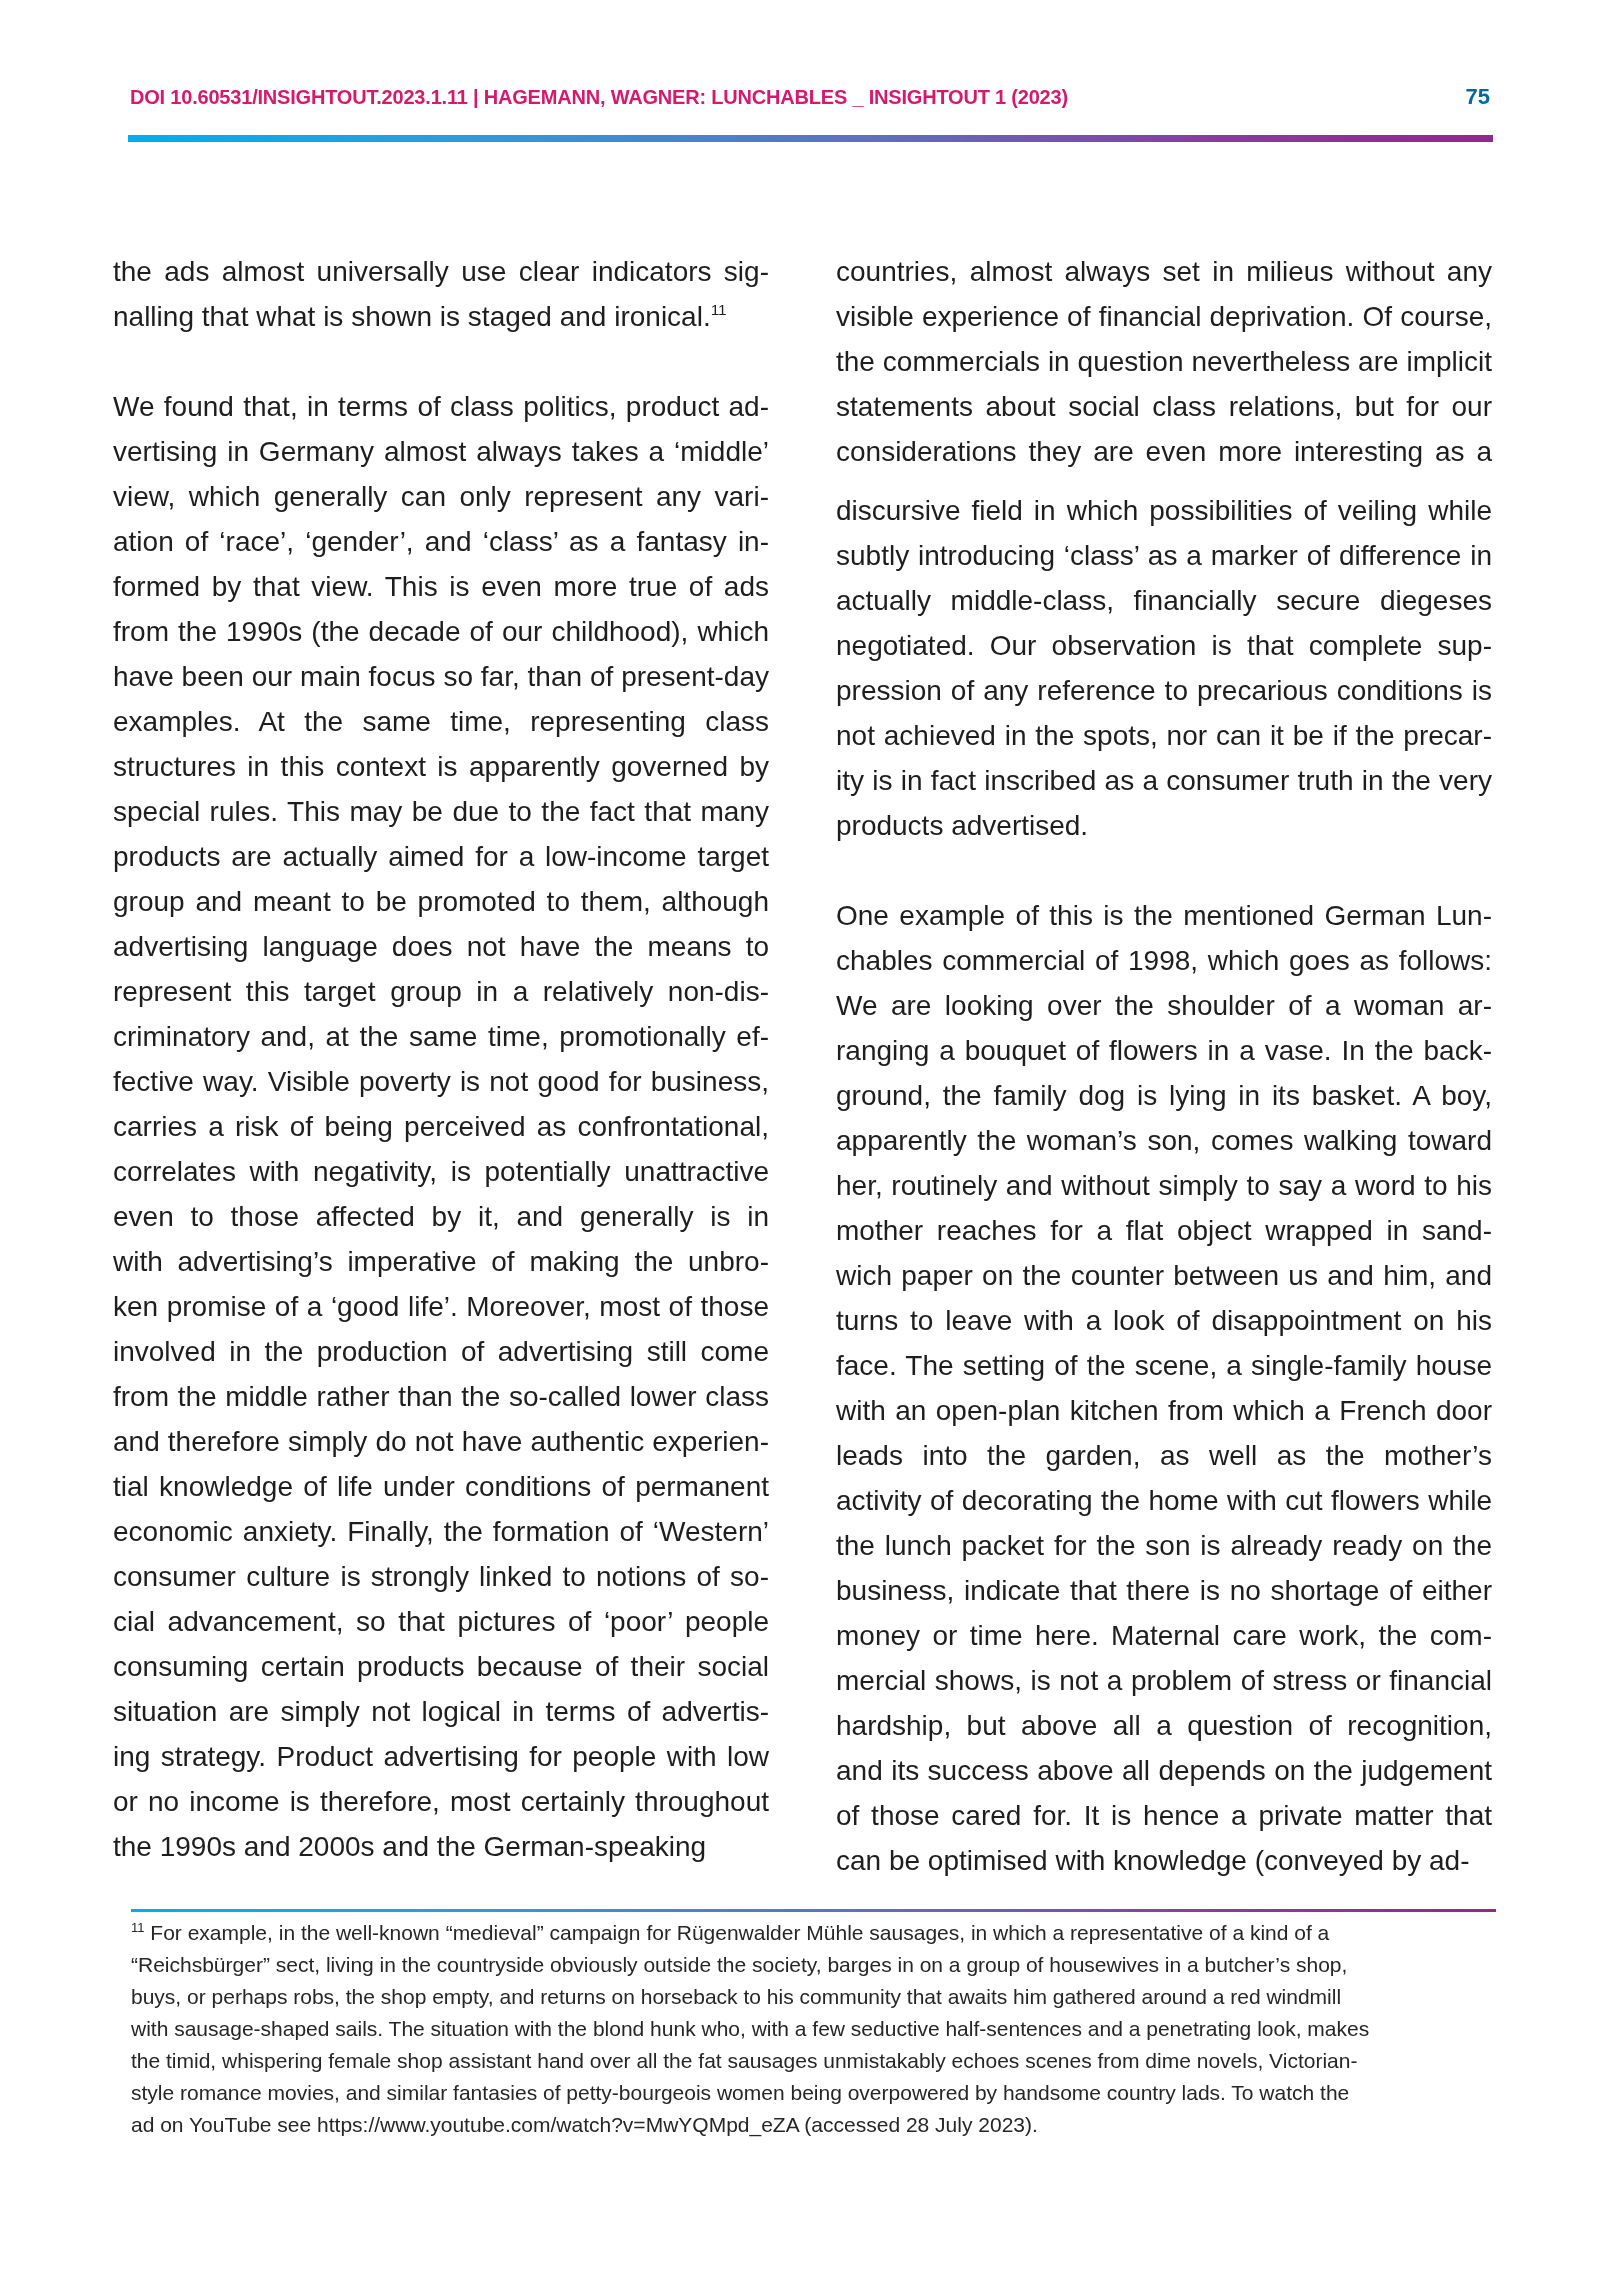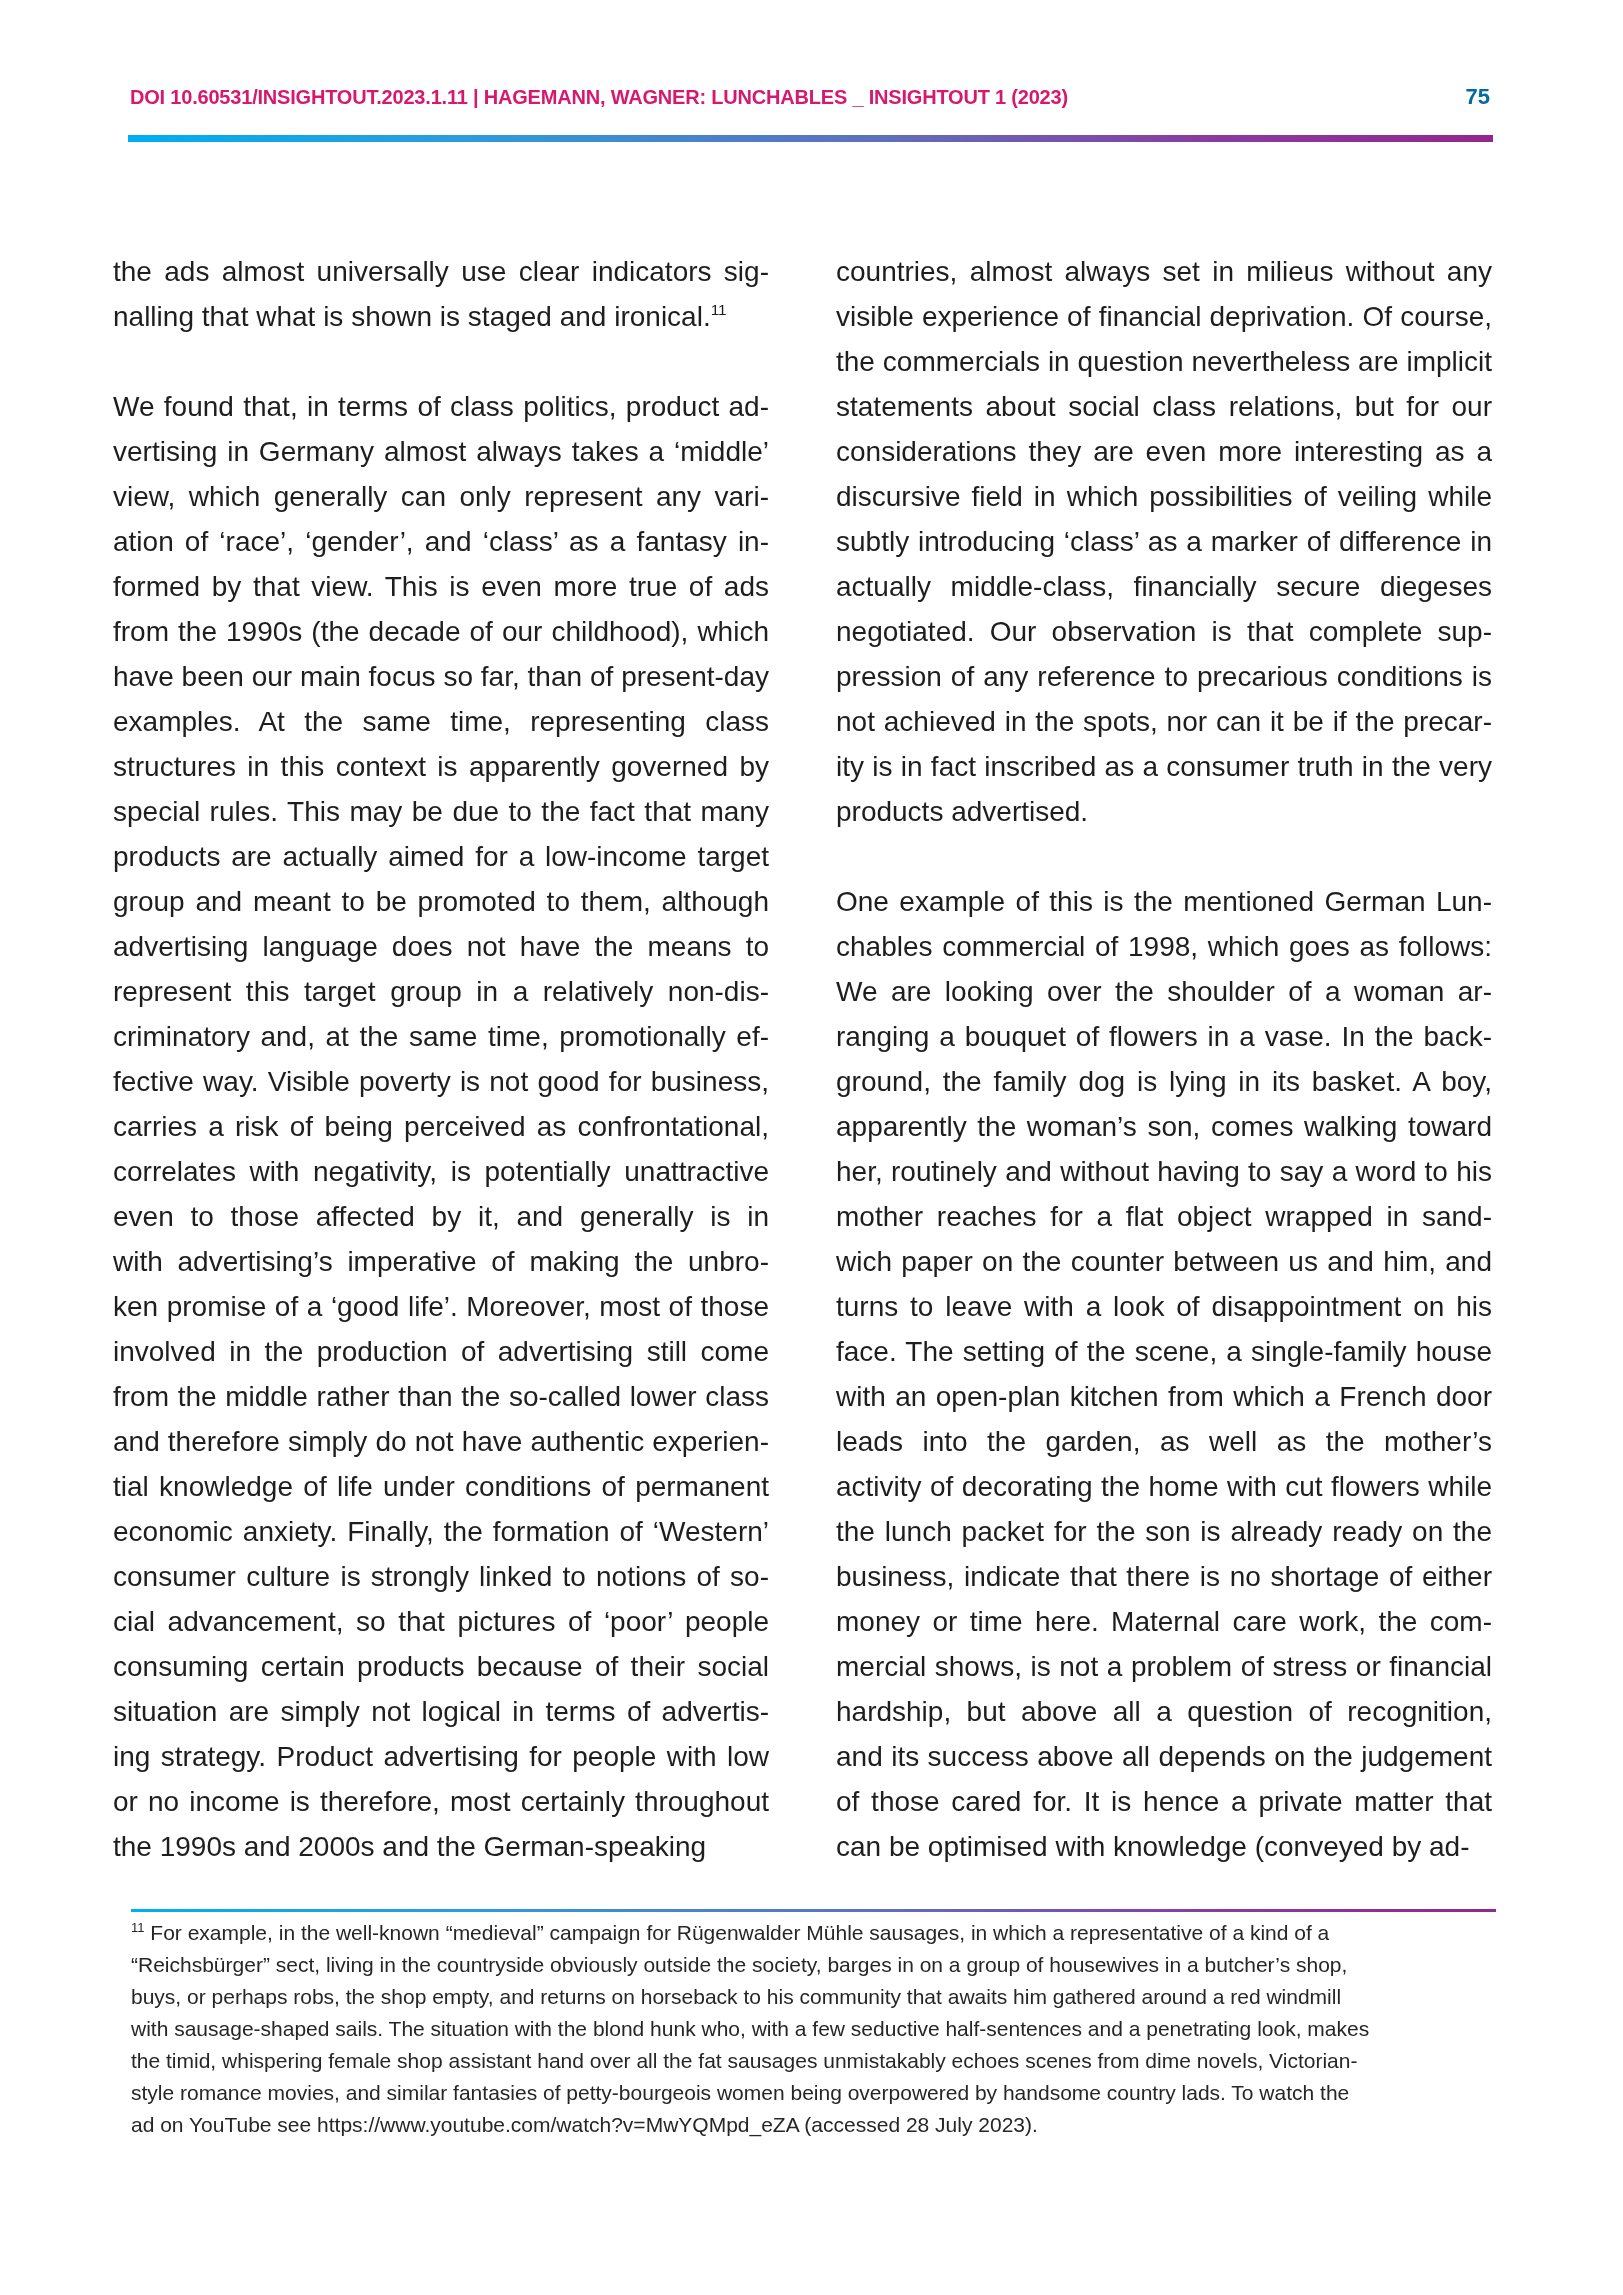--- a/index.html
+++ b/index.html
@@ -70,36 +70,36 @@
     <span class="ln" style="white-space: normal; text-align-last: justify;"><span>ing strategy. Product advertising for people with low</span></span>
     <span class="ln" style="white-space: normal; text-align-last: justify;"><span>or no income is therefore, most certainly throughout</span></span>
     <span class="ln last"><span>the 1990s and 2000s and the German-speaking</span></span>
   </div>
 <div class="col right" id="rightcol">
     <span class="ln" style="white-space: normal; text-align-last: justify;"><span>countries, almost always set in milieus without any</span></span>
     <span class="ln" style="white-space: normal; text-align-last: justify;"><span>visible experience of financial deprivation. Of course,</span></span>
     <span class="ln" style="white-space: normal; text-align-last: justify;"><span>the commercials in question nevertheless are implicit</span></span>
     <span class="ln" style="white-space: normal; text-align-last: justify;"><span>statements about social class relations, but for our</span></span>
     <span class="ln" style="white-space: normal; text-align-last: justify;"><span>considerations they are even more interesting as a</span></span>
-    <span class="ln" style="white-space: normal; text-align-last: justify;"><span>discursive field in which possibilities of veiling while</span></span>
+    <span class="ln" style="white-space: normal; text-align-last: justify; margin-top: 14px;"><span>discursive field in which possibilities of veiling while</span></span>
     <span class="ln" style="white-space: normal; text-align-last: justify;"><span>subtly introducing ‘class’ as a marker of difference in</span></span>
     <span class="ln" style="white-space: normal; text-align-last: justify;"><span>actually middle-class, financially secure diegeses are</span></span>
     <span class="ln" style="white-space: normal; text-align-last: justify;"><span>negotiated. Our observation is that complete sup-</span></span>
     <span class="ln" style="white-space: normal; text-align-last: justify;"><span>pression of any reference to precarious conditions is</span></span>
     <span class="ln" style="white-space: normal; text-align-last: justify;"><span>not achieved in the spots, nor can it be if the precar-</span></span>
     <span class="ln" style="white-space: normal; text-align-last: justify;"><span>ity is in fact inscribed as a consumer truth in the very</span></span>
     <span class="ln last"><span>products advertised.</span></span>
     <span class="ln blank"></span>
     <span class="ln" style="white-space: normal; text-align-last: justify;"><span>One example of this is the mentioned German Lun-</span></span>
     <span class="ln" style="white-space: normal; text-align-last: justify;"><span>chables commercial of 1998, which goes as follows:</span></span>
     <span class="ln" style="white-space: normal; text-align-last: justify;"><span>We are looking over the shoulder of a woman ar-</span></span>
     <span class="ln" style="white-space: normal; text-align-last: justify;"><span>ranging a bouquet of flowers in a vase. In the back-</span></span>
     <span class="ln" style="white-space: normal; text-align-last: justify;"><span>ground, the family dog is lying in its basket. A boy,</span></span>
     <span class="ln" style="white-space: normal; text-align-last: justify;"><span>apparently the woman’s son, comes walking toward</span></span>
-    <span class="ln" style="white-space: normal; text-align-last: justify;"><span>her, routinely and without having to say a word to his</span></span>
+    <span class="ln" style="white-space: normal; text-align-last: justify;"><span>her, routinely and without simply to say a word to his</span></span>
     <span class="ln" style="white-space: normal; text-align-last: justify;"><span>mother reaches for a flat object wrapped in sand-</span></span>
     <span class="ln" style="white-space: normal; text-align-last: justify;"><span>wich paper on the counter between us and him, and</span></span>
     <span class="ln" style="white-space: normal; text-align-last: justify;"><span>turns to leave with a look of disappointment on his</span></span>
     <span class="ln" style="white-space: normal; text-align-last: justify;"><span>face. The setting of the scene, a single-family house</span></span>
     <span class="ln" style="white-space: normal; text-align-last: justify;"><span>with an open-plan kitchen from which a French door</span></span>
     <span class="ln" style="white-space: normal; text-align-last: justify;"><span>leads into the garden, as well as the mother’s relaxed</span></span>
     <span class="ln" style="white-space: normal; text-align-last: justify;"><span>activity of decorating the home with cut flowers while</span></span>
     <span class="ln" style="white-space: normal; text-align-last: justify;"><span>the lunch packet for the son is already ready on the</span></span>
     <span class="ln" style="white-space: normal; text-align-last: justify;"><span>business, indicate that there is no shortage of either</span></span>
     <span class="ln" style="white-space: normal; text-align-last: justify;"><span>money or time here. Maternal care work, the com-</span></span>

